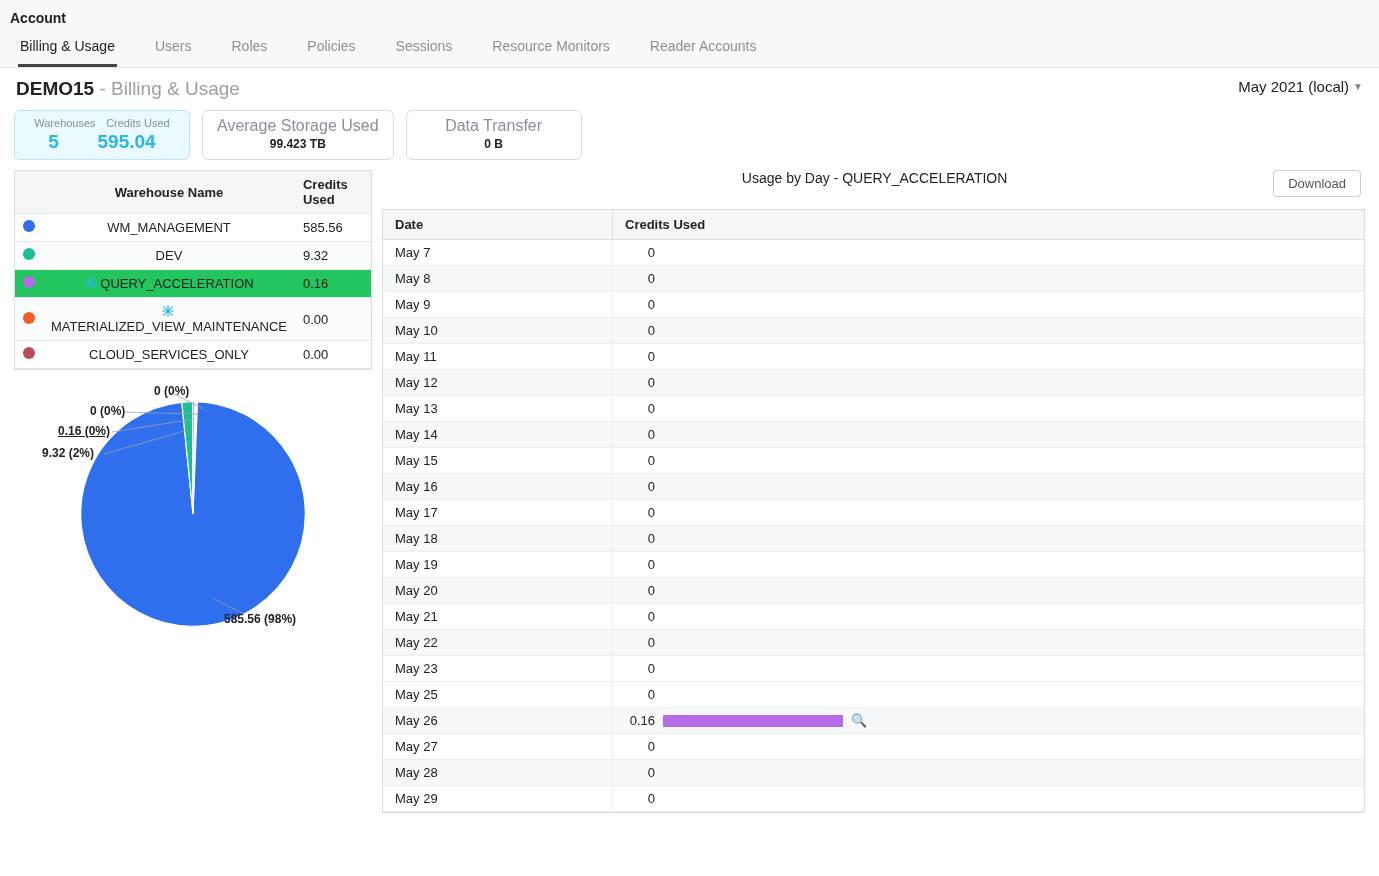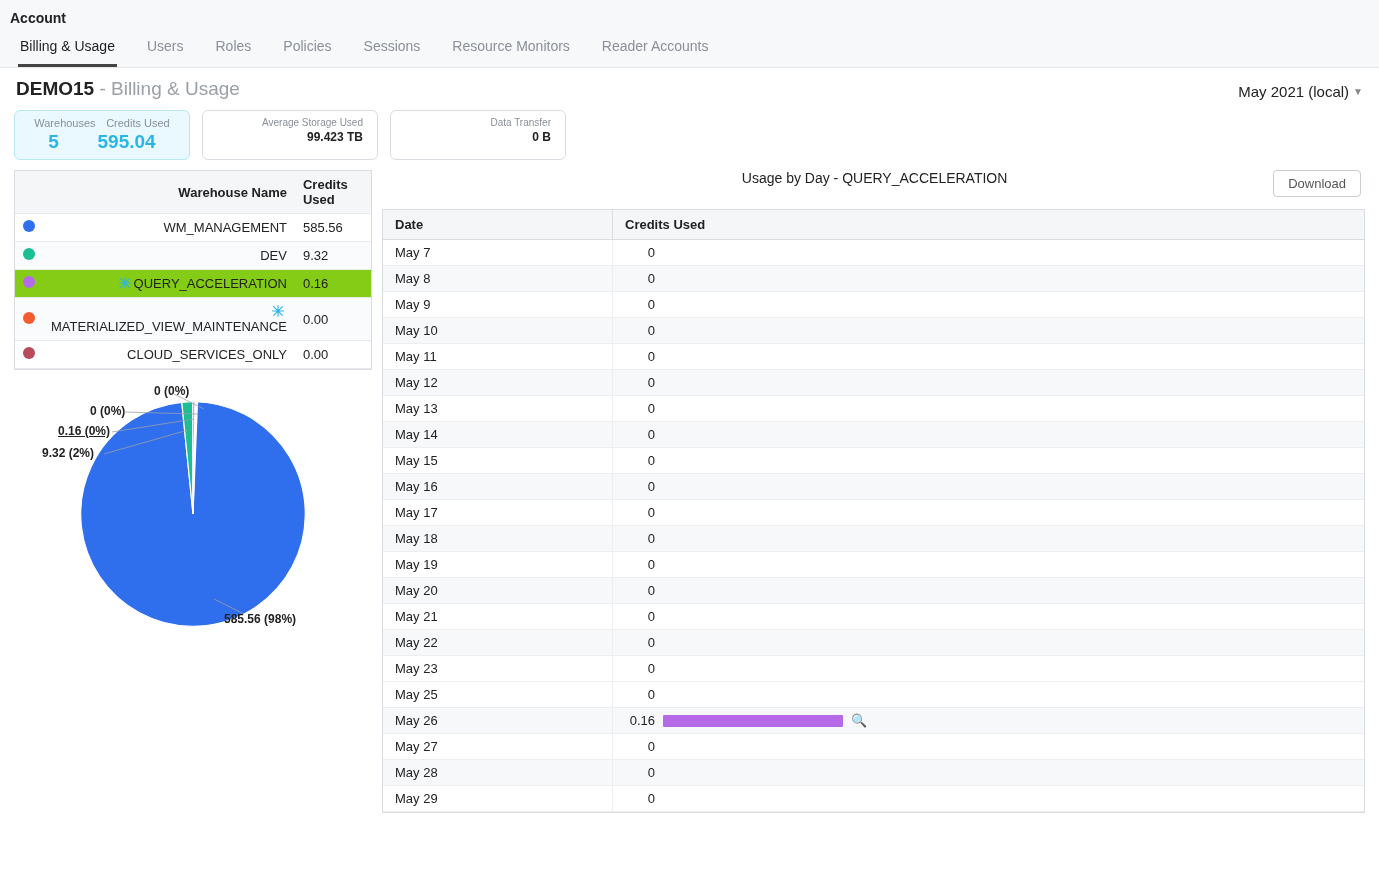--- a/index.html
+++ b/index.html
@@ -1,42 +1,42 @@
 <!DOCTYPE html>
 <html><head>
 <meta charset="utf-8">
 <style>
 html,body{margin:0;padding:0;font-family:-apple-system,BlinkMacSystemFont,"Segoe UI",Helvetica,Arial,sans-serif;color:#222;background:#fff;font-size:13px}
 *{box-sizing:border-box}
 .top-bar{background:#f7f8fa;border-bottom:1px solid #e5e6e8;}
 .page-title{font-weight:600;font-size:14px;padding:10px 10px 2px}
-.tabs{display:flex;gap:28px;padding:0 18px}
+.tabs{display:flex;gap:36px;padding:0 18px}
 .tab{padding:10px 2px;color:#8a8f98;font-size:14px;cursor:pointer;border-bottom:3px solid transparent}
 .tab.active{color:#1e1f21;border-bottom-color:#444;}
-.crumb-row{display:flex;align-items:flex-end;justify-content:space-between;padding:10px 16px 6px}
+.crumb-row{display:flex;align-items:flex-start;justify-content:space-between;padding:10px 16px 6px}
 .crumb{font-size:19px}
 .crumb-acct{font-weight:700}
 .crumb-sec{color:#9aa0a6;font-weight:500}
 .month-picker{color:#222;font-size:15px;cursor:pointer;display:flex;align-items:center;gap:4px}
 .month-picker .chev{font-size:10px;color:#888}
 .cards{display:flex;gap:12px;padding:4px 14px 10px}
-.card{border:1px solid #d9dde2;border-radius:6px;min-width:176px;padding:6px 14px;text-align:right}
+.card{border:1px solid #d9dde2;border-radius:6px;min-width:176px;padding:6px 14px;text-align:center}
 .card.sel{background:#e9f9ff;border-color:#b6e8f5}
 .card .lbls{display:flex;justify-content:space-around;font-size:11px;color:#8a8f98;margin-bottom:2px}
 .card .vals{display:flex;justify-content:space-around;font-size:19px;font-weight:700}
 .card.sel .vals span{color:#29b5e8}
-.card.single .lbl{font-size:10px;color:#8a8f98;margin-bottom:2px}
+.card.single .lbl{font-size:16px;color:#8a8f98;margin-bottom:2px}
 .card.single .val{font-size:12px;font-weight:700}
 .content{display:flex;gap:10px;padding:0 14px 10px;align-items:flex-start}
 .left-col{width:358px;flex:0 0 358px}
 .wh-table{border:1px solid #d9dde2;border-collapse:separate;border-spacing:0;width:100%;font-size:13px}
-.wh-table th,.wh-table td{border-bottom:1px solid #e8eaed;padding:6px 8px;text-align:right}
+.wh-table th,.wh-table td{border-bottom:1px solid #e8eaed;padding:6px 8px;text-align:center}
 .wh-table th{background:#f5f6f8;font-weight:600}
 .wh-table th:last-child,.wh-table td.cu{text-align:left;width:96px}
-.wh-table tr.sel td{background:#84cc16}
+.wh-table tr.sel td{background:#22c55e}
 .wh-table tr.alt td{background:#fafbfc}
 .dot-col{width:26px;text-align:center}
 .dot{width:12px;height:12px;border-radius:50%;display:inline-block}
 .snow-icon{display:inline-block;width:14px;height:14px;vertical-align:-2px;margin-right:2px}
 .pie-wrap{margin-top:14px;position:relative;width:358px}
 svg.pie{display:block;margin:0 auto}
 .pie-label{position:absolute;font-size:12px;font-weight:600;white-space:nowrap}
 .right-col{flex:1;min-width:0}
 .right-head{display:flex;align-items:flex-start;justify-content:space-between;padding:0 4px 12px 4px}
 .right-title{font-size:14px;flex:1;text-align:center}

